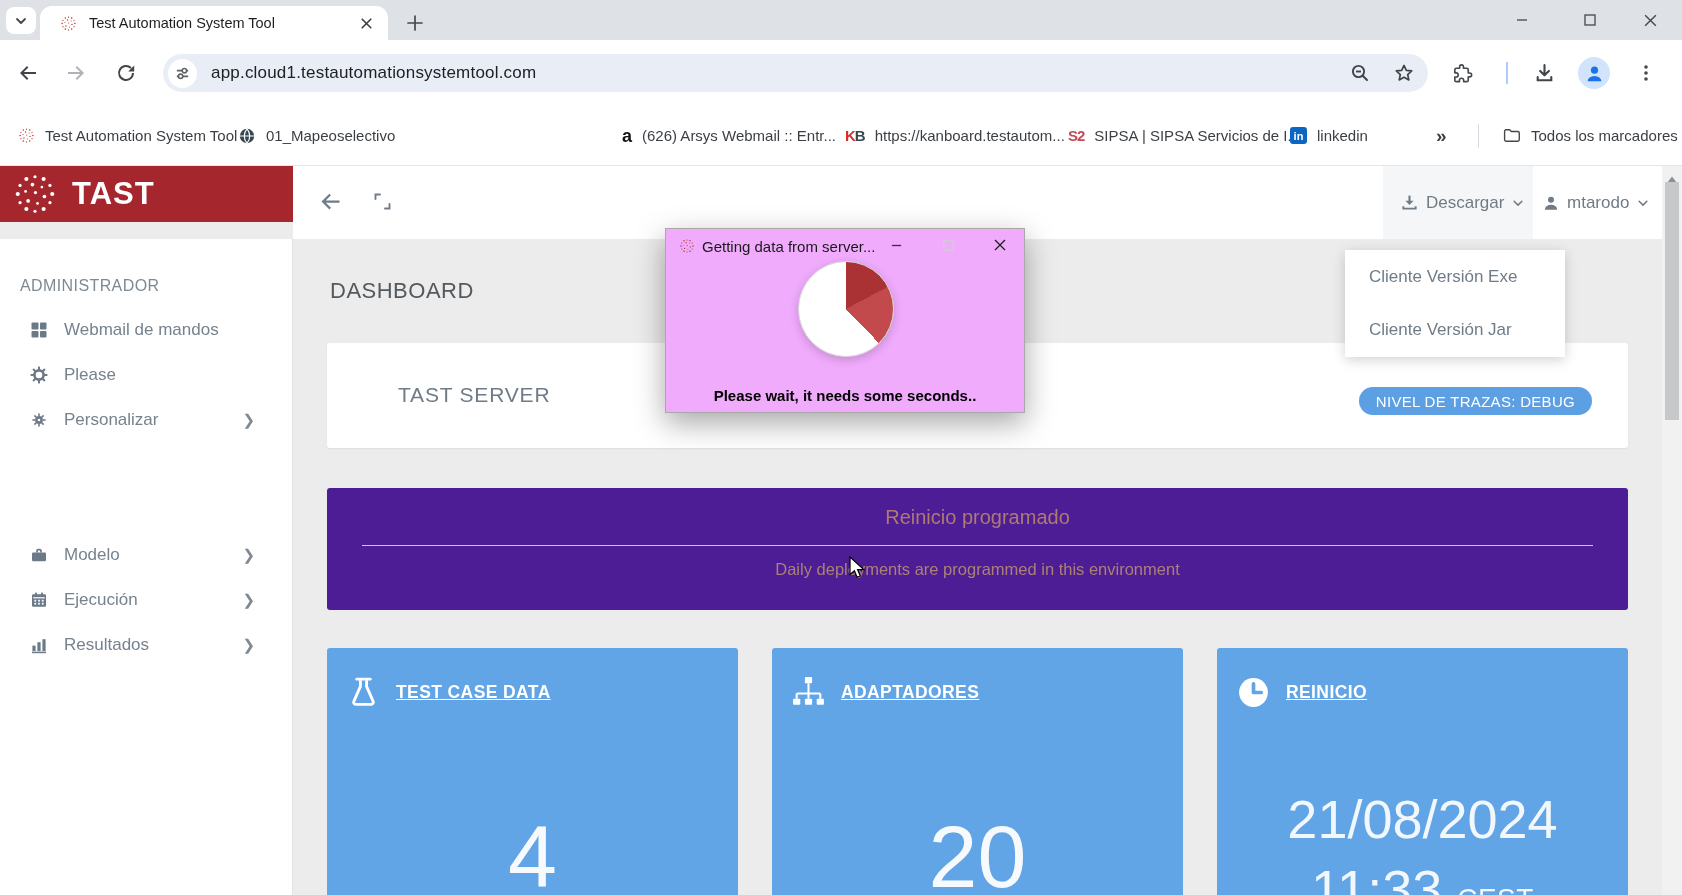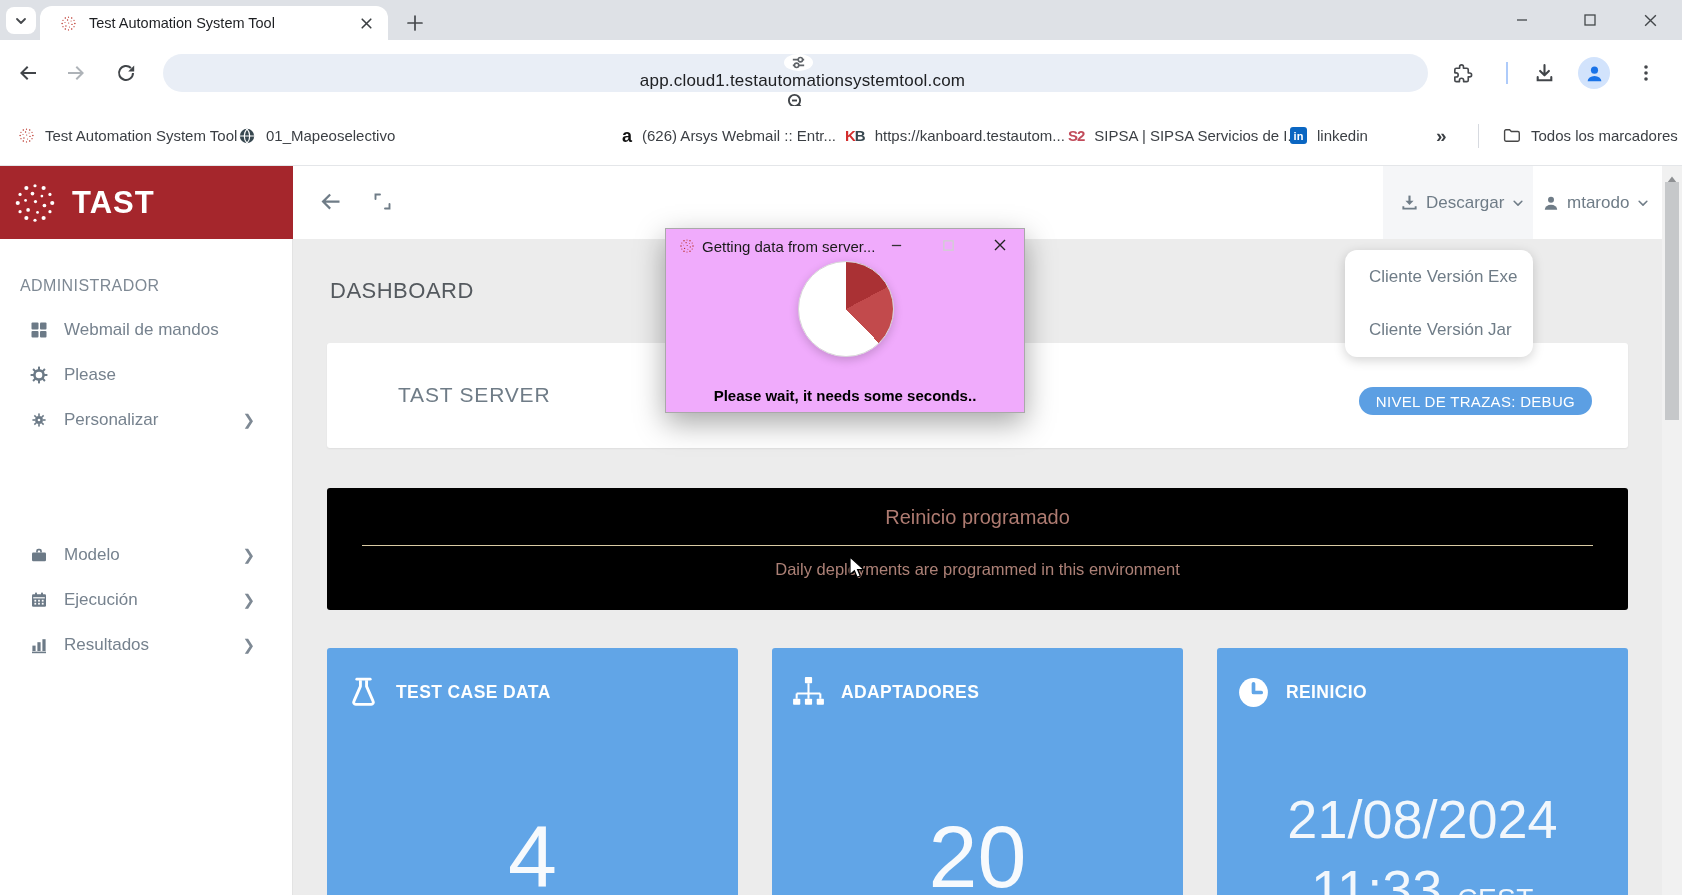--- a/index.html
+++ b/index.html
@@ -9,65 +9,65 @@
 
   
   .tabstrip{position:absolute;left:0;top:0;width:1682px;height:40px;background:#DEE1E6;}
   .tab-search{position:absolute;left:6px;top:7px;width:30px;height:27px;background:#fff;border-radius:8px;display:flex;align-items:center;justify-content:center;}
   .tab{position:absolute;left:40px;top:6px;width:348px;height:34px;background:#fff;border-radius:12px 12px 0 0;display:flex;align-items:center;padding:0 14px 0 20px;}
   .tab-title{font-size:14.5px;color:#1d1f22;white-space:nowrap;overflow:hidden;flex:1;margin-left:12px;}
   .newtab{position:absolute;left:400px;top:8px;width:30px;height:30px;display:flex;align-items:center;justify-content:center;}
   .win-btn{position:absolute;top:0;width:64px;height:40px;display:flex;align-items:center;justify-content:center;}
   .toolbar{position:absolute;left:0;top:40px;width:1682px;height:66px;background:#fff;}
   .tool-ic{position:absolute;top:50%;transform:translateY(-50%);display:flex;align-items:center;justify-content:center;width:36px;height:36px;}
-  .omnibox{position:absolute;left:163px;top:14px;width:1265px;height:38px;border-radius:19px;background:#E9EEF6;display:flex;align-items:center;flex-direction:column;}
+  .omnibox{position:absolute;left:163px;top:14px;width:1265px;height:38px;border-radius:19px;background:#E9EEF6;display:flex;align-items:center;}
   .omni-badge{width:29px;height:29px;border-radius:50%;background:#fff;margin-left:5px;display:flex;align-items:center;justify-content:center;}
   .omni-url{margin-left:14px;font-size:17px;color:#202124;letter-spacing:.2px;flex:1;}
   .bookmarksbar{position:absolute;left:0;top:106px;width:1682px;height:60px;background:#fff;border-bottom:1px solid #E4E6E9;}
   .bm{position:absolute;top:0;height:59px;display:flex;align-items:center;gap:10px;}
   .bm-label{font-size:15px;color:#3B3F44;white-space:nowrap;}
   .bm-sep{position:absolute;left:1478px;top:18px;width:1px;height:24px;background:#D7DAE0;}
   .li-badge{width:17px;height:17px;border-radius:3px;background:#0A66C2;color:#fff;font-size:11px;font-weight:bold;display:flex;align-items:center;justify-content:center;}
   .kb-badge{font-size:15px;font-weight:bold;letter-spacing:-1px;white-space:nowrap;}
   .letter-ic{font-size:18px;font-weight:bold;color:#111;line-height:1;}
   .sipsa-ic{font-size:15px;font-weight:bold;color:#C14B5A;letter-spacing:-1px;}
 
   
   .app-bg{position:absolute;left:0;top:166px;width:1682px;height:729px;background:#ECECEC;}
-  .brandbox{position:absolute;left:0;top:166px;width:293px;height:73px;background:#A5262C;display:flex;align-items:center;}
+  .brandbox{position:absolute;left:0;top:166px;width:293px;height:56px;background:#A5262C;display:flex;align-items:center;}
   .brand-tx{color:#fff;font-size:31px;font-weight:bold;letter-spacing:1px;margin-left:14px;}
   .sidebar{position:absolute;left:0;top:239px;width:293px;height:656px;background:#fff;border-right:1px solid #E3E3E3;}
   .side-sec{position:absolute;left:20px;top:38px;font-size:16px;color:#7E8994;letter-spacing:.4px;}
   .side-item{position:absolute;left:0;width:293px;height:45px;display:flex;align-items:center;}
   .side-ic{width:26px;margin-left:26px;display:flex;justify-content:center;color:#6C7A87;}
   .side-label{margin-left:12px;font-size:17px;color:#76828E;}
   .side-chev{position:absolute;right:38px;color:#7E8994;font-size:15px;}
   .topbar{position:absolute;left:293px;top:166px;width:1369px;height:73px;background:#fff;}
   .dl-hover{position:absolute;left:1090px;top:0;width:150px;height:73px;background:#F5F6F8;}
   .tb-btn{position:absolute;top:0;height:73px;display:flex;align-items:center;gap:8px;color:#6F7C87;font-size:17px;}
   .content-title{position:absolute;left:330px;top:278px;font-size:22px;color:#54595E;letter-spacing:.5px;}
   .server-card{position:absolute;left:327px;top:343px;width:1301px;height:105px;background:#fff;border-radius:3px;box-shadow:0 1px 2px rgba(0,0,0,.06);}
   .server-title{position:absolute;left:39px;top:40px;font-size:21px;color:#6F7C87;letter-spacing:.8px;margin-left:32px;}
   .badge{position:absolute;right:36px;top:44px;height:28px;border-radius:14px;background:#5C9FE3;color:#fff;font-size:15px;font-weight:500;display:flex;align-items:center;padding:0 17px;letter-spacing:.3px;}
-  .notice{position:absolute;left:327px;top:488px;width:1301px;height:122px;background:#000000;border-radius:3px;}
+  .notice{position:absolute;left:327px;top:488px;width:1301px;height:122px;background:#4c1d95;border-radius:3px;}
   .notice-title{position:absolute;left:0;width:100%;top:18px;text-align:center;font-size:20px;color:#AE7B71;}
   .notice-div{position:absolute;left:35px;right:35px;top:57px;border-top:1px solid #D9CAA4;}
   .notice-msg{position:absolute;left:0;width:100%;top:72px;text-align:center;font-size:16.5px;color:#AC8076;}
   .stat-card{position:absolute;top:648px;width:411px;height:330px;background:#61A5E7;border-radius:3px;color:#fff;}
   .stat-head{position:absolute;left:18px;top:26px;display:flex;align-items:center;gap:14px;}
-  .stat-label{font-size:17.5px;font-weight:bold;letter-spacing:.4px;color:#fff;}
+  .stat-label{font-size:17.5px;font-weight:bold;letter-spacing:.4px;color:#fff;text-decoration:underline;}
   .stat-num{position:absolute;left:0;width:100%;top:805px;text-align:center;font-size:88px;font-weight:300;color:#F7FAFD;}
   .stat-date{position:absolute;left:0;width:100%;top:788px;text-align:center;font-size:54px;font-weight:300;color:#F2F7FC;}
   .stat-time{position:absolute;left:0;width:100%;top:858px;text-align:center;font-size:54px;font-weight:300;color:#F2F7FC;}
   .stat-tz{font-size:28px;font-weight:400;letter-spacing:.5px;}
   .scrollbar{position:absolute;left:1662px;top:166px;width:20px;height:729px;background:#F1F1F1;}
   .scroll-thumb{position:absolute;left:3px;top:16px;width:14px;height:238px;background:#C6C8CA;}
 
   
-  .dropdown{position:absolute;left:1345px;top:250px;width:188px;height:107px;background:#fff;border-radius:12px;box-shadow:0 3px 12px rgba(0,0,0,.18);z-index:40;}
+  .dropdown{position:absolute;left:1345px;top:250px;width:220px;height:107px;background:#fff;border-radius:0;box-shadow:0 3px 12px rgba(0,0,0,.18);z-index:40;}
   .dd-item{position:absolute;left:0;width:100%;height:53px;display:flex;align-items:center;padding-left:24px;font-size:17px;color:#6F7C87;}
 
   
   .modal{position:absolute;left:665px;top:228px;width:360px;height:185px;background:#f0abfc;border:1px solid #A9A9A9;box-shadow:0 10px 28px rgba(0,0,0,.35);z-index:60;}
   .modal-title{position:absolute;left:36px;top:9px;font-size:15px;color:#1a1a1a;}
   .m-ctl{position:absolute;top:0;width:52px;height:32px;display:flex;align-items:center;justify-content:center;}
   .pie{position:absolute;left:132px;top:32px;width:96px;height:96px;border-radius:50%;border:1px solid #D6D6D6;box-shadow:0 3px 10px rgba(0,0,0,.18);background:conic-gradient(from 0deg,#AA3134 0deg 62deg,#C24A4C 62deg 136deg,#ffffff 136deg 360deg);}
   .modal-msg{position:absolute;left:0;bottom:8px;width:100%;text-align:center;font-size:15px;font-weight:bold;color:#000;}
 </style>
 </head>

